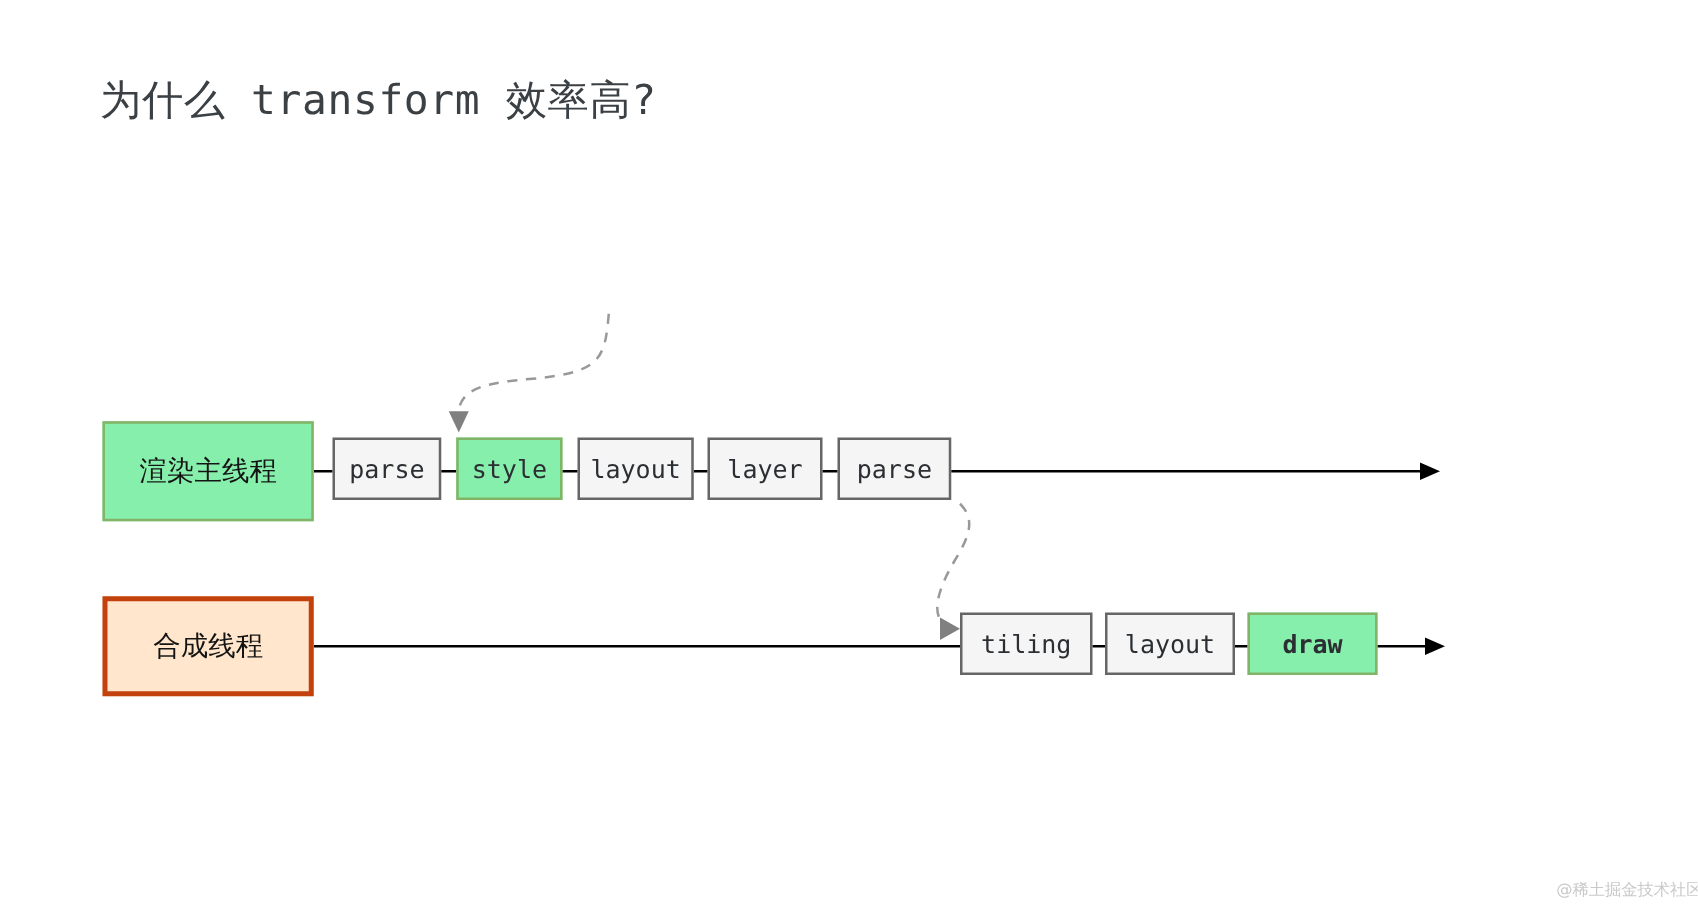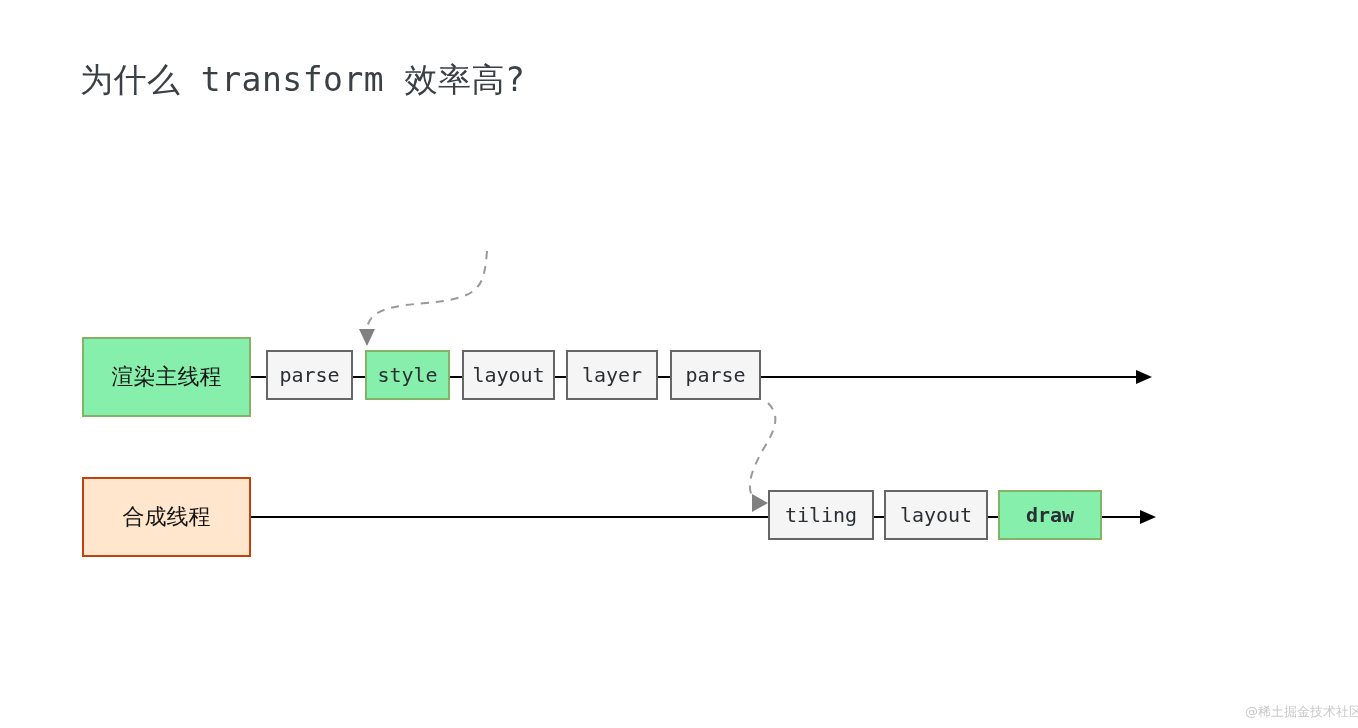--- a/index.html
+++ b/index.html
@@ -69,21 +69,21 @@
     height: 50px;
     top: 350px;
     background: #f5f5f5;
     border: 2px solid #666666;
     font-family: "DejaVu Sans Mono", "Liberation Mono", monospace;
     font-size: 20px;
     color: #2b2f33;
   }
   .stage-node.row2 { top: 490px; }
   .green  { background: #86efac; border: 2px solid #82b366; }
-  .orange { background: #ffe6cc; border: 2px solid #c2410c; }
+  .orange { background: #ffe6cc; border: 4px solid #c2410c; }
 
   .main-thread  { left: 64px; top: 337px; }
   .comp-thread  { left: 64px; top: 477px; }
   .n-parse  { left: 248px; width: 87px; }
   .n-style  { left: 347px; width: 85px; font-weight: normal; }
   .n-layout { left: 444px; width: 93px; }
   .n-layer  { left: 548px; width: 92px; }
   .n-paint  { left: 652px; width: 91px; }
   .n-tiling { left: 750px; width: 106px; }
   .n-raster { left: 866px; width: 104px; }

